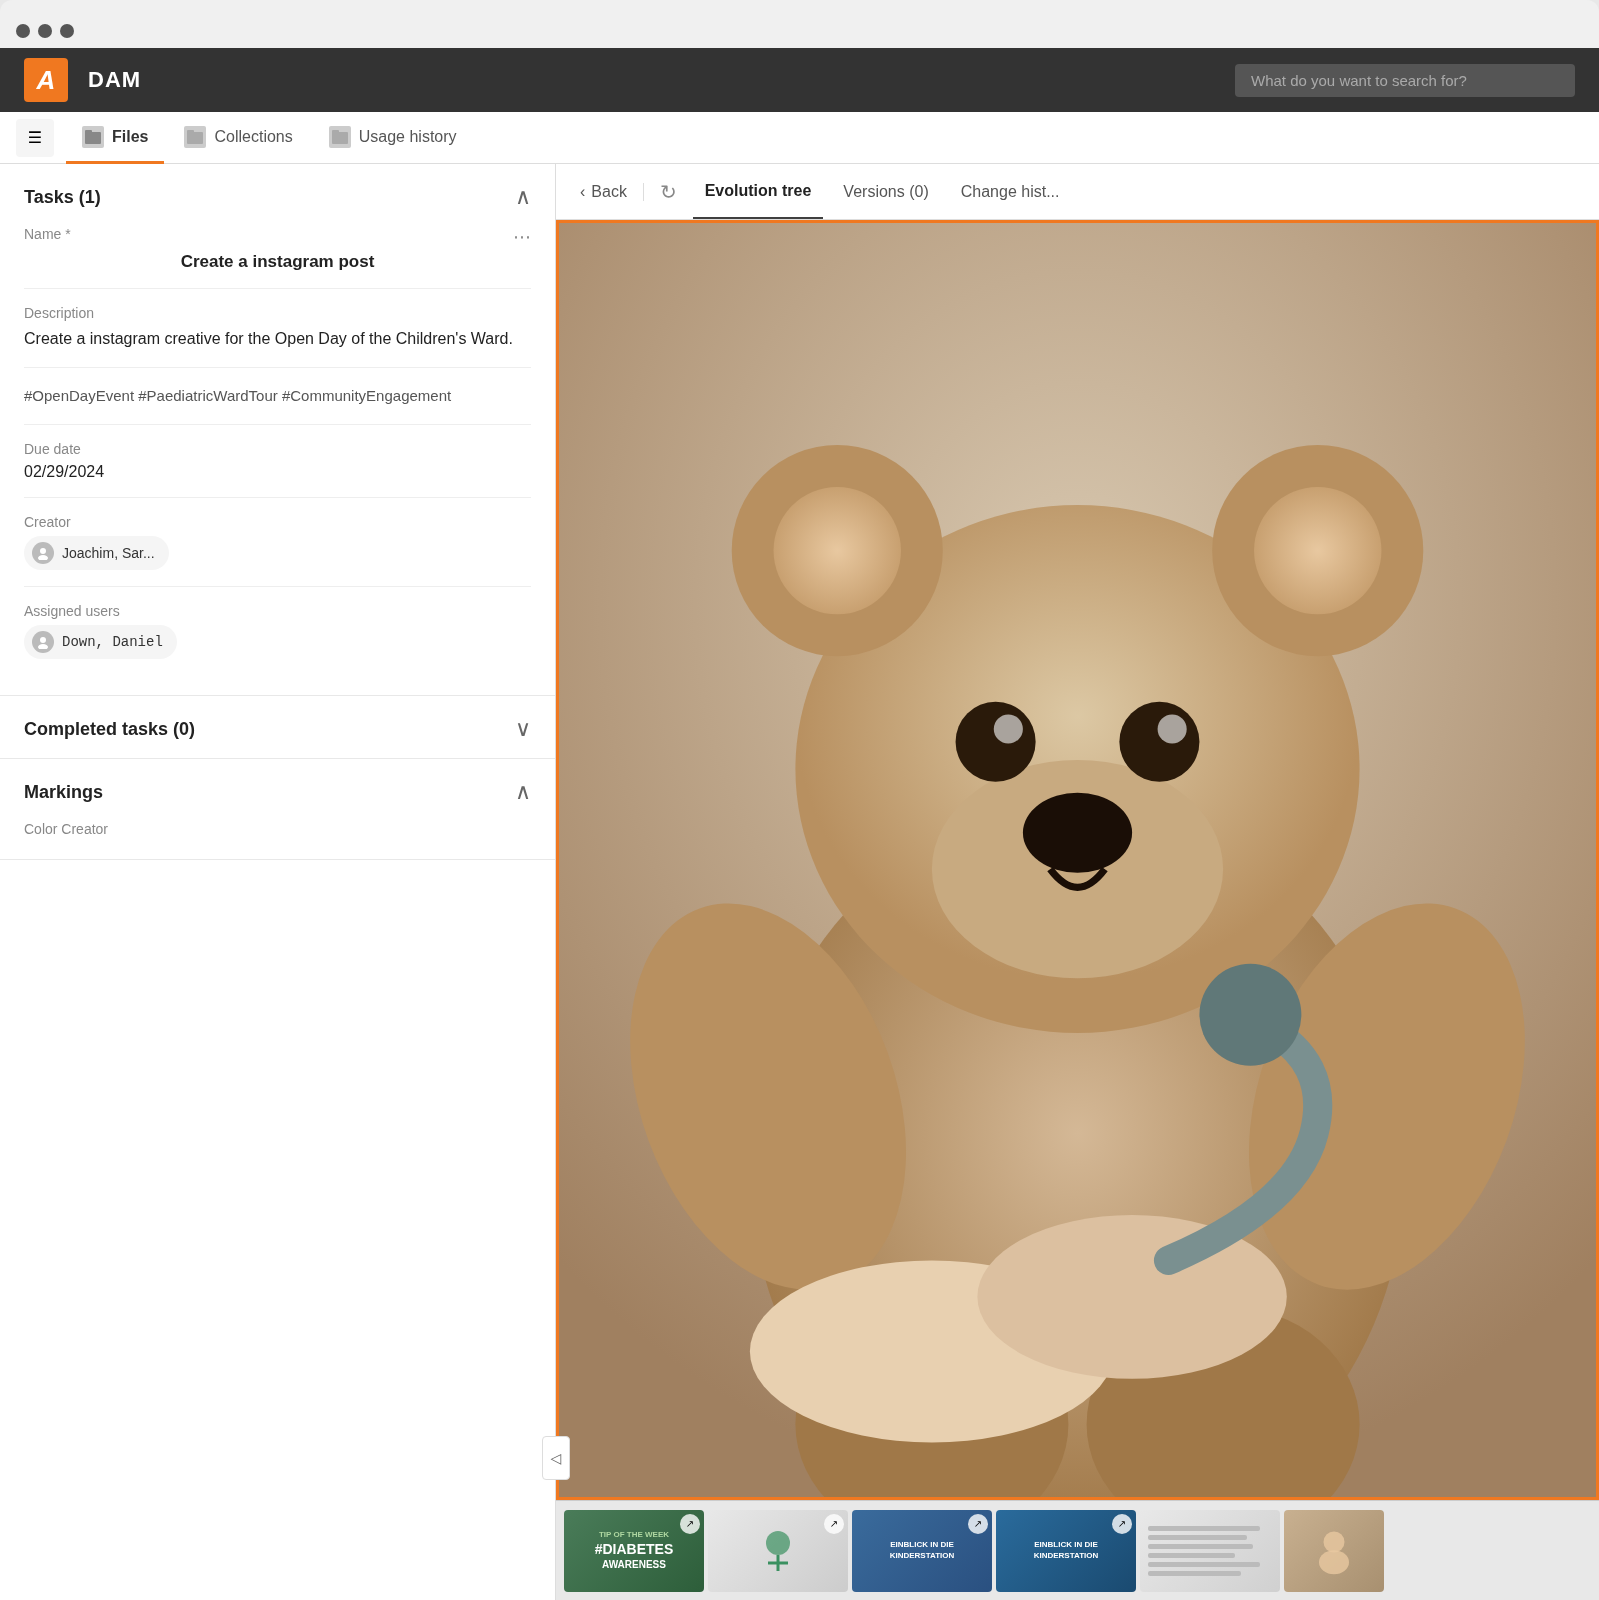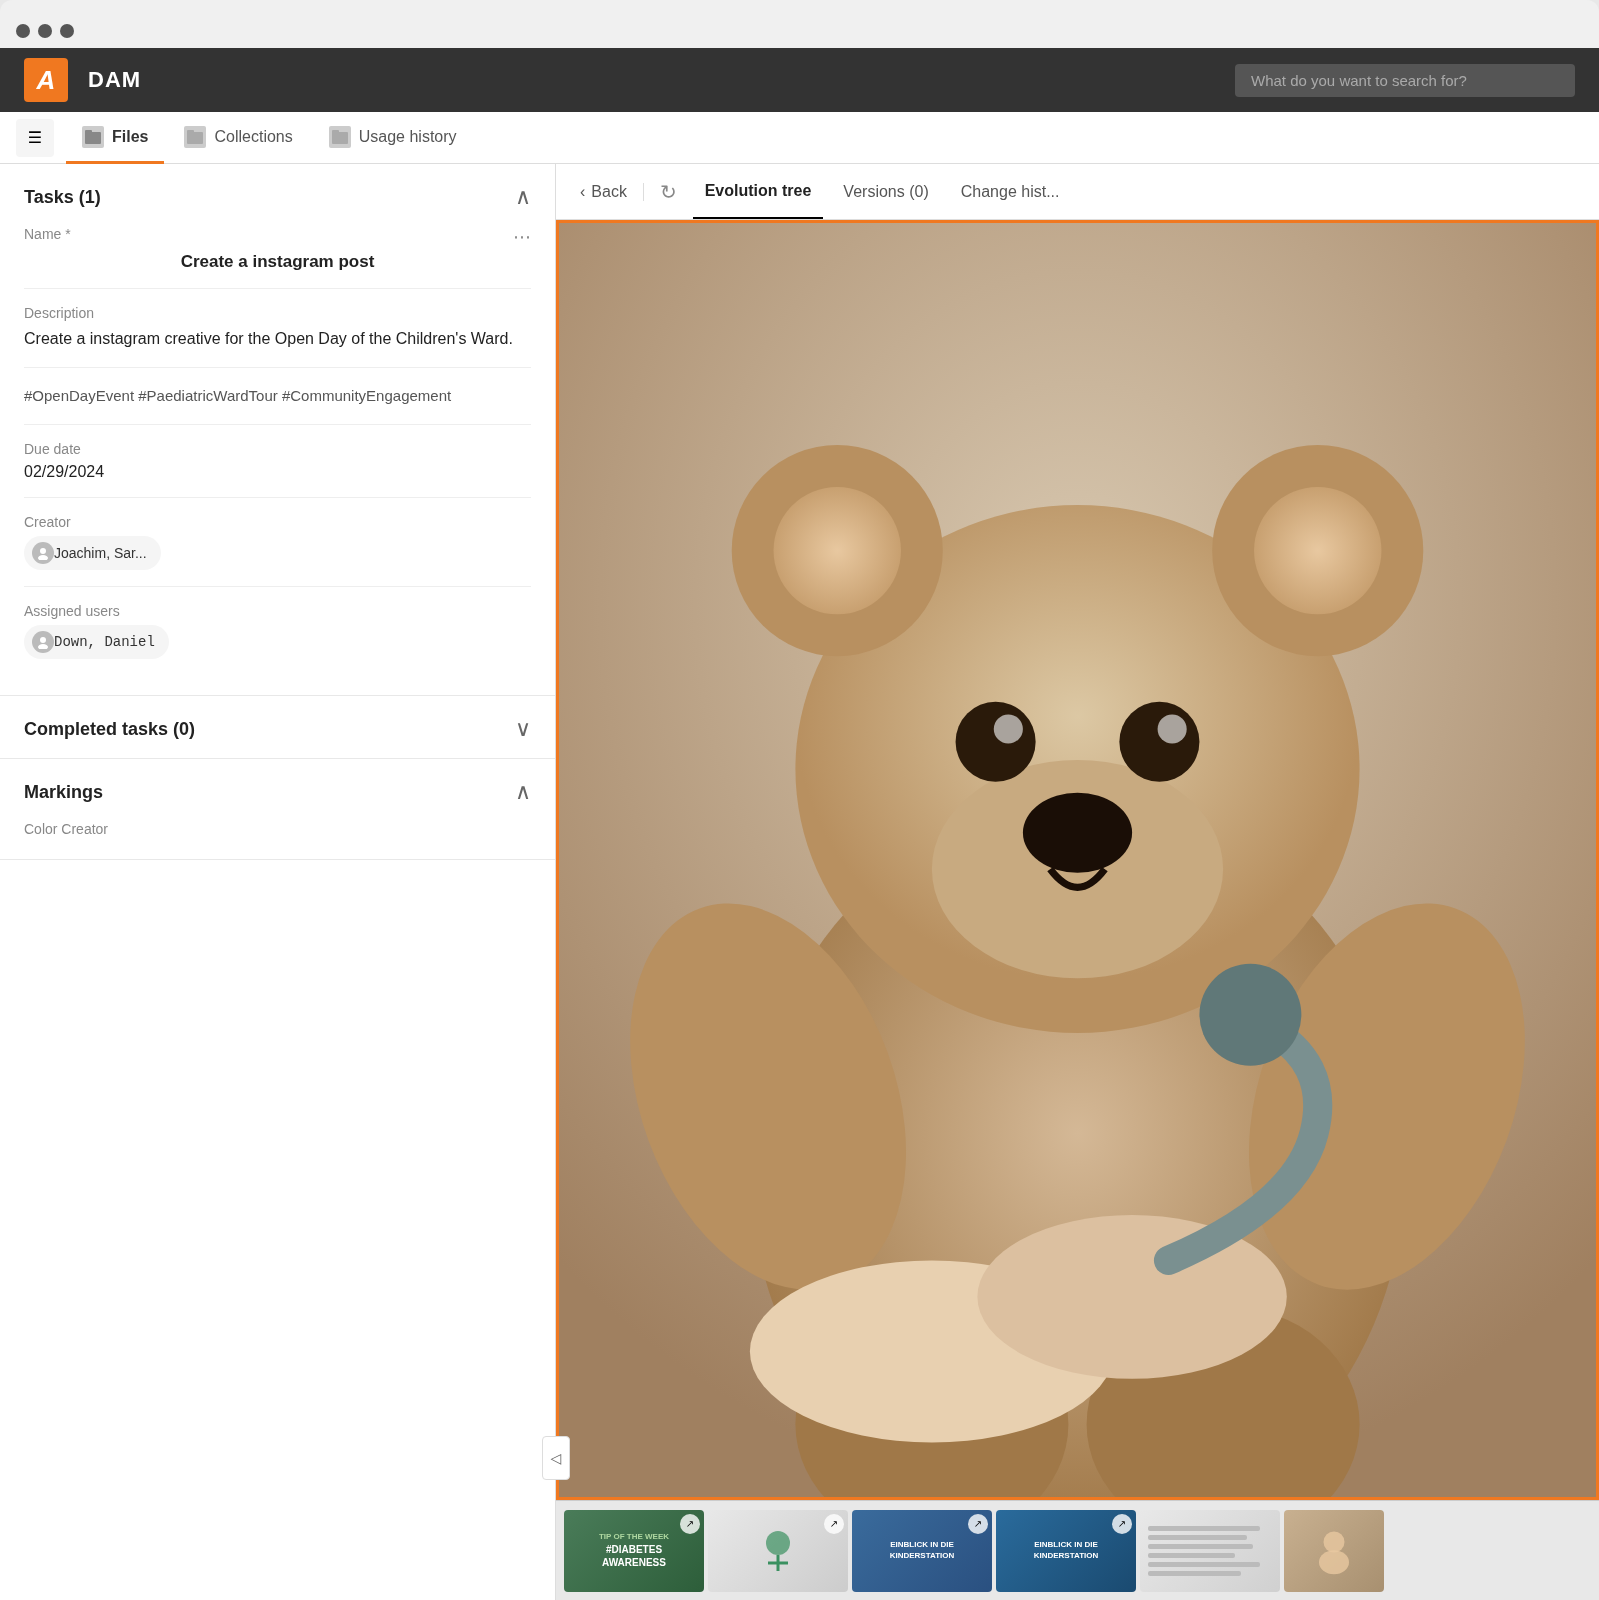--- a/index.html
+++ b/index.html
@@ -201,21 +201,21 @@
       color: #555;
       font-size: 15px;
       line-height: 1.6;
       padding-bottom: 16px;
       border-bottom: 1px solid #eee;
       margin-bottom: 16px;
     }
     .avatar-badge {
       display: inline-flex;
       align-items: center;
-      gap: 0;
+      gap: 8px;
       background: #f5f5f5;
       border-radius: 20px;
       padding: 6px 14px 6px 8px;
       font-size: 14px;
       color: #333;
     }
     .avatar-icon {
       width: 22px; height: 22px;
       background: #bbb;
       border-radius: 50%;
@@ -265,21 +265,21 @@
       font-size: 16px;
       color: #555;
       cursor: pointer;
       padding: 0 12px;
       height: 100%;
       display: flex; align-items: center;
     }
     .toolbar-tab.active {
       color: #222;
       font-weight: 600;
-      border-bottom: 2px solid #000000;
+      border-bottom: 2px solid #404040;
     }
 
     
     .image-area {
       flex: 1;
       overflow: hidden;
       position: relative;
       border: 3px solid #f07820;
       margin: 0;
     }
@@ -580,21 +580,21 @@
           </svg>
         </div>
       </div>
 
       <div class="filmstrip">
 
         <div class="film-thumb">
           <div class="film-thumb-img film-thumb-1">
             <div style="text-align:center; padding:4px; font-size:9px; line-height:1.3; text-transform:uppercase;">
               <div style="font-size:8px; color:#aed6a0;">tip of the week</div>
-              <div style="font-size:10px;">#DIABETES</div>
+              <div style="font-size:14px;">#DIABETES</div>
               <div style="font-size:10px;">AWARENESS</div>
             </div>
           </div>
           <div class="film-icon-overlay">↗</div>
         </div>
 
         <div class="film-thumb">
           <div class="film-thumb-img film-thumb-2">
             <svg width="60" height="60" viewBox="0 0 60 60">
               <circle cx="30" cy="22" r="12" fill="#3a9060" opacity="0.7"></circle>

